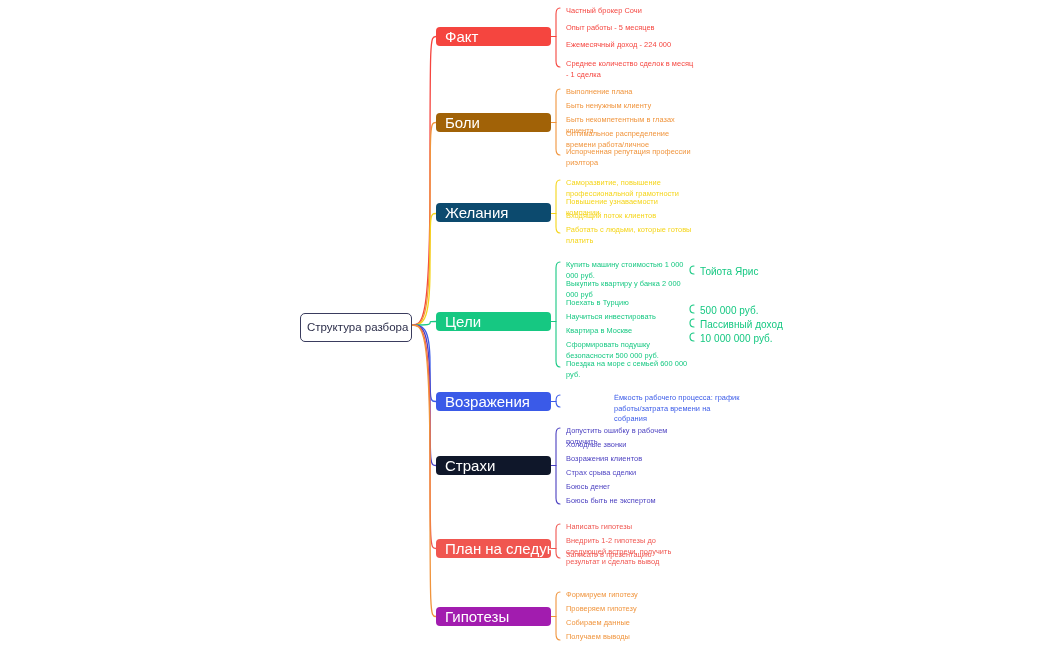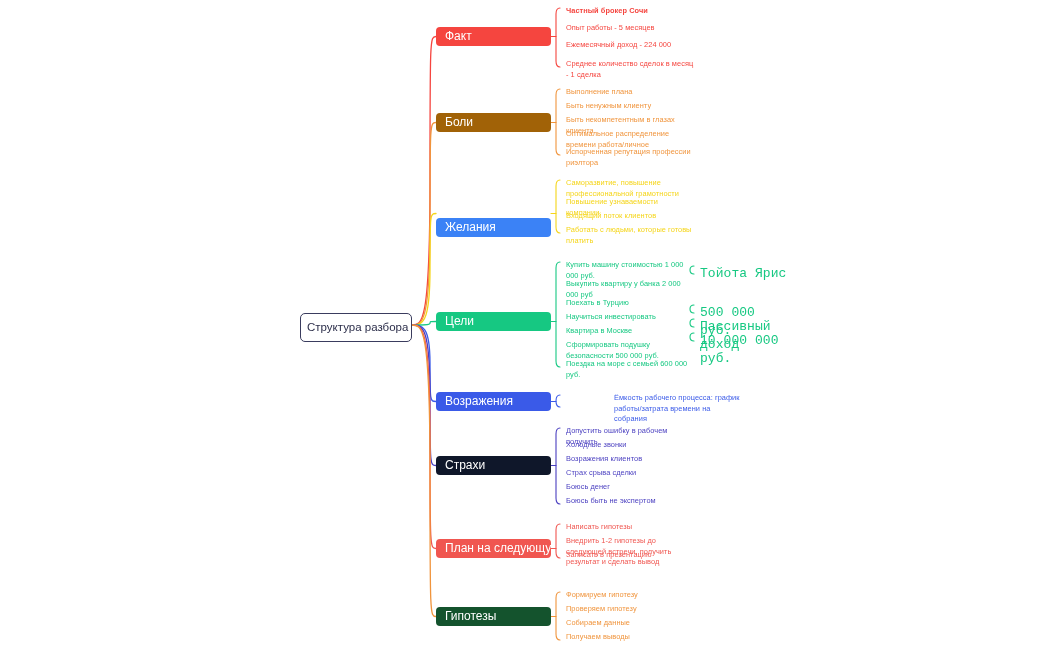--- a/index.html
+++ b/index.html
@@ -33,43 +33,42 @@
   }
 
   
   .chip{
     position:absolute;
     box-sizing:border-box;
     height:19px;
     width:115px;
     border-radius:4px;
     color:#ffffff;
-    font-size:12px;
+    font-size:15px;
     line-height:19px;
     padding-left:9px;
     white-space:nowrap;
     overflow:hidden;
   }
 
   
   .leaf{
     position:absolute;
     font-size:7.4px;
     line-height:1.42;
     width:122px;
     letter-spacing:0.05px;
   }
   .leaf.wide{width:128px;}
   .sub-leaf{
     position:absolute;
-    font-size:13px;
+    font-size:10px;
     line-height:1.42;
     width:90px;
     letter-spacing:0.05px;
-    font-family:Liberation Mono, monospace;
   }
 </style>
 </head>
 <body>
 
 <div id="mindmap">
 
   <svg class="wires" viewBox="0 0 1050 650" xmlns="http://www.w3.org/2000/svg">
     <g id="wire-layer" fill="none" stroke-width="1.2">
         <path d="M412,325 C422,325 430,325 430,180.75 C430,36.5 430,36.5 436,36.5" stroke="#f5453f" stroke-width="1.3" fill="none" stroke-linecap="round"></path>
@@ -101,29 +100,29 @@
         <path d="M560,592 Q556,592 556,598 L556,634 Q556,640 560,640" stroke="#f0943c" stroke-width="1.1" fill="none" stroke-linecap="round"></path>
         <path d="M556,616.5 L551,616.5" stroke="#f0943c" stroke-width="1.1" fill="none" stroke-linecap="round"></path>
       </g>
   </svg>
 
   <div class="root-node">Структура разбора</div>
 
   <div id="chip-layer">
       <div class="chip" style="left: 436px; top: 27px; background: rgb(245, 69, 63);"><span>Факт</span></div>
       <div class="chip" style="left: 436px; top: 113px; background: #a16207;"><span>Боли</span></div>
-      <div class="chip" style="left: 436px; top: 218px; background: #3b82f6;"><span>Желания</span></div>
+      <div class="chip" style="left: 436px; top: 203px; background: #0c4a6e;"><span>Желания</span></div>
       <div class="chip" style="left: 436px; top: 312px; background: rgb(22, 200, 130);"><span>Цели</span></div>
       <div class="chip" style="left: 436px; top: 392px; background: rgb(58, 90, 232);"><span>Возражения</span></div>
       <div class="chip" style="left: 436px; top: 456px; background: #0f172a;"><span>Страхи</span></div>
       <div class="chip" style="left: 436px; top: 539px; background: rgb(240, 86, 80);"><span>План на следующую неделю</span></div>
-      <div class="chip" style="left: 436px; top: 607px; background: #14532d;"><span>Гипотезы</span></div>
+      <div class="chip" style="left: 436px; top: 607px; background: #a21caf;"><span>Гипотезы</span></div>
     </div>
   <div id="leaf-layer">
-      <div class="leaf" style="left: 566px; top: 6px; color: rgb(245, 69, 63); font-weight: bold;">Частный брокер Сочи</div>
+      <div class="leaf" style="left: 566px; top: 6px; color: rgb(245, 69, 63);">Частный брокер Сочи</div>
       <div class="leaf" style="left: 566px; top: 23px; color: rgb(245, 69, 63);">Опыт работы - 5 месяцев</div>
       <div class="leaf" style="left: 566px; top: 40px; color: rgb(245, 69, 63);">Ежемесячный доход - 224 000</div>
       <div class="leaf wide" style="left: 566px; top: 59px; color: rgb(245, 69, 63);">Среднее количество сделок в месяц - 1 сделка</div>
       <div class="leaf" style="left: 566px; top: 87px; color: rgb(240, 148, 60);">Выполнение плана</div>
       <div class="leaf" style="left: 566px; top: 101px; color: rgb(240, 148, 60);">Быть ненужным клиенту</div>
       <div class="leaf" style="left: 566px; top: 115px; color: rgb(240, 148, 60);">Быть некомпетентным в глазах клиента</div>
       <div class="leaf wide" style="left: 566px; top: 129px; color: rgb(240, 148, 60);">Оптимальное распределение времени работа/личное</div>
       <div class="leaf wide" style="left: 566px; top: 147px; color: rgb(240, 148, 60);">Испорченная репутация профессии риэлтора</div>
       <div class="leaf wide" style="left: 566px; top: 178px; color: rgb(245, 213, 25);">Саморазвитие, повышение профессиональной грамотности</div>
       <div class="leaf" style="left: 566px; top: 197px; color: rgb(245, 213, 25);">Повышение узнаваемости компании</div>

